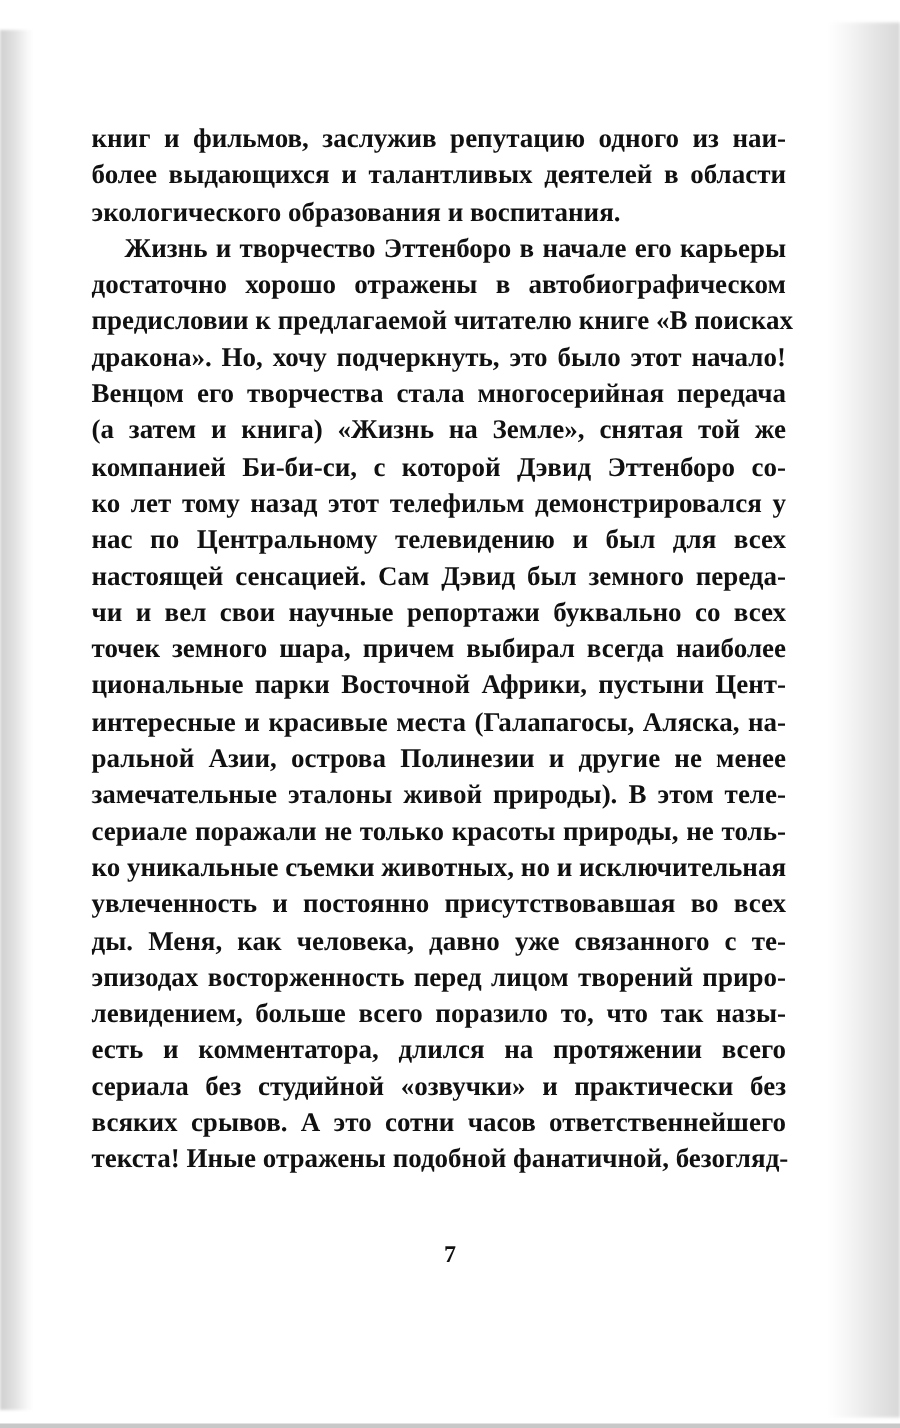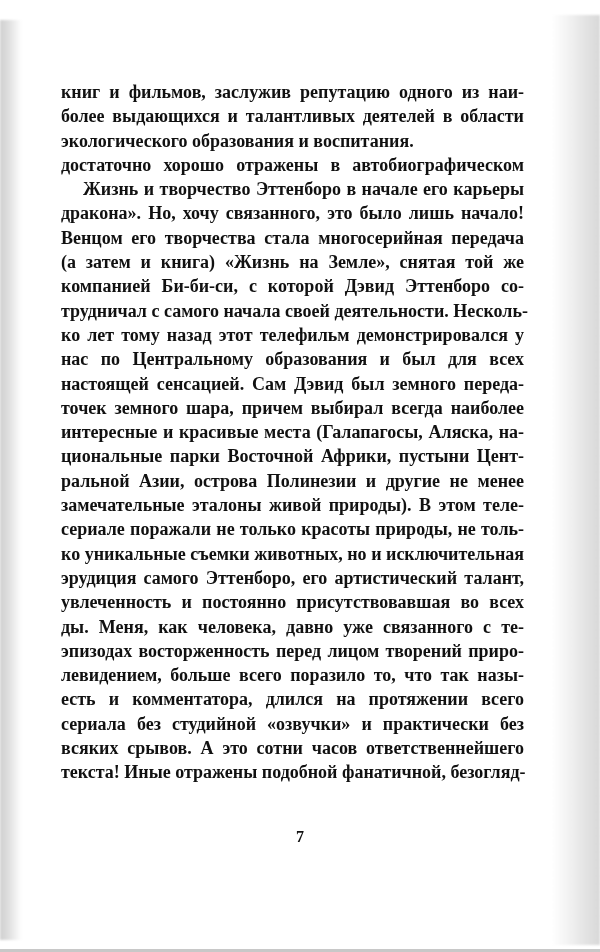--- a/index.html
+++ b/index.html
@@ -45,38 +45,38 @@
 <div class="edge-left"></div>
 <div class="edge-right"></div>
 <div class="bottom-line"></div>
 
 <div class="page">
 
   <span class="line">книг и фильмов, заслужив репутацию одного из наи-</span>
   <span class="line">более выдающихся и талантливых деятелей в области</span>
   <span class="line last">экологического образования и воспитания.</span>
 
+  <span class="line indent">Жизнь и творчество Эттенборо в начале его карьеры</span>
   <span class="line">достаточно хорошо отражены в автобиографическом</span>
-  <span class="line indent">Жизнь и творчество Эттенборо в начале его карьеры</span>
-  <span class="line">дракона». Но, хочу связанного, это было лишь начало!</span>
+  <span class="line">предисловии к предлагаемой читателю книге «В поисках</span>
+  <span class="line">дракона». Но, хочу подчеркнуть, это было этот начало!</span>
   <span class="line">Венцом его творчества стала многосерийная передача</span>
   <span class="line">(а затем и книга) «Жизнь на Земле», снятая той же</span>
   <span class="line">компанией Би-би-си, с которой Дэвид Эттенборо со-</span>
-  <span class="line">трудничал с самого начала своей деятельности. Несколь-</span>
   <span class="line">ко лет тому назад этот телефильм демонстрировался у</span>
-  <span class="line">нас по Центральному образования и был для всех</span>
+  <span class="line">нас по Центральному телевидению и был для всех</span>
   <span class="line">настоящей сенсацией. Сам Дэвид был земного переда-</span>
+  <span class="line">чи и вел свои научные репортажи буквально со всех</span>
   <span class="line">точек земного шара, причем выбирал всегда наиболее</span>
+  <span class="line">циональные парки Восточной Африки, пустыни Цент-</span>
   <span class="line">интересные и красивые места (Галапагосы, Аляска, на-</span>
-  <span class="line">циональные парки Восточной Африки, пустыни Цент-</span>
   <span class="line">ральной Азии, острова Полинезии и другие не менее</span>
   <span class="line">замечательные эталоны живой природы). В этом теле-</span>
   <span class="line">сериале поражали не только красоты природы, не толь-</span>
   <span class="line">ко уникальные съемки животных, но и исключительная</span>
-  <span class="line">эрудиция самого Эттенборо, его артистический талант,</span>
   <span class="line">увлеченность и постоянно присутствовавшая во всех</span>
   <span class="line">ды. Меня, как человека, давно уже связанного с те-</span>
   <span class="line">эпизодах восторженность перед лицом творений приро-</span>
   <span class="line">левидением, больше всего поразило то, что так назы-</span>
   <span class="line">есть и комментатора, длился на протяжении всего</span>
   <span class="line">сериала без студийной «озвучки» и практически без</span>
   <span class="line">всяких срывов. А это сотни часов ответственнейшего</span>
   <span class="line last">текста! Иные отражены подобной фанатичной, безогляд-</span>
 </div>
 

